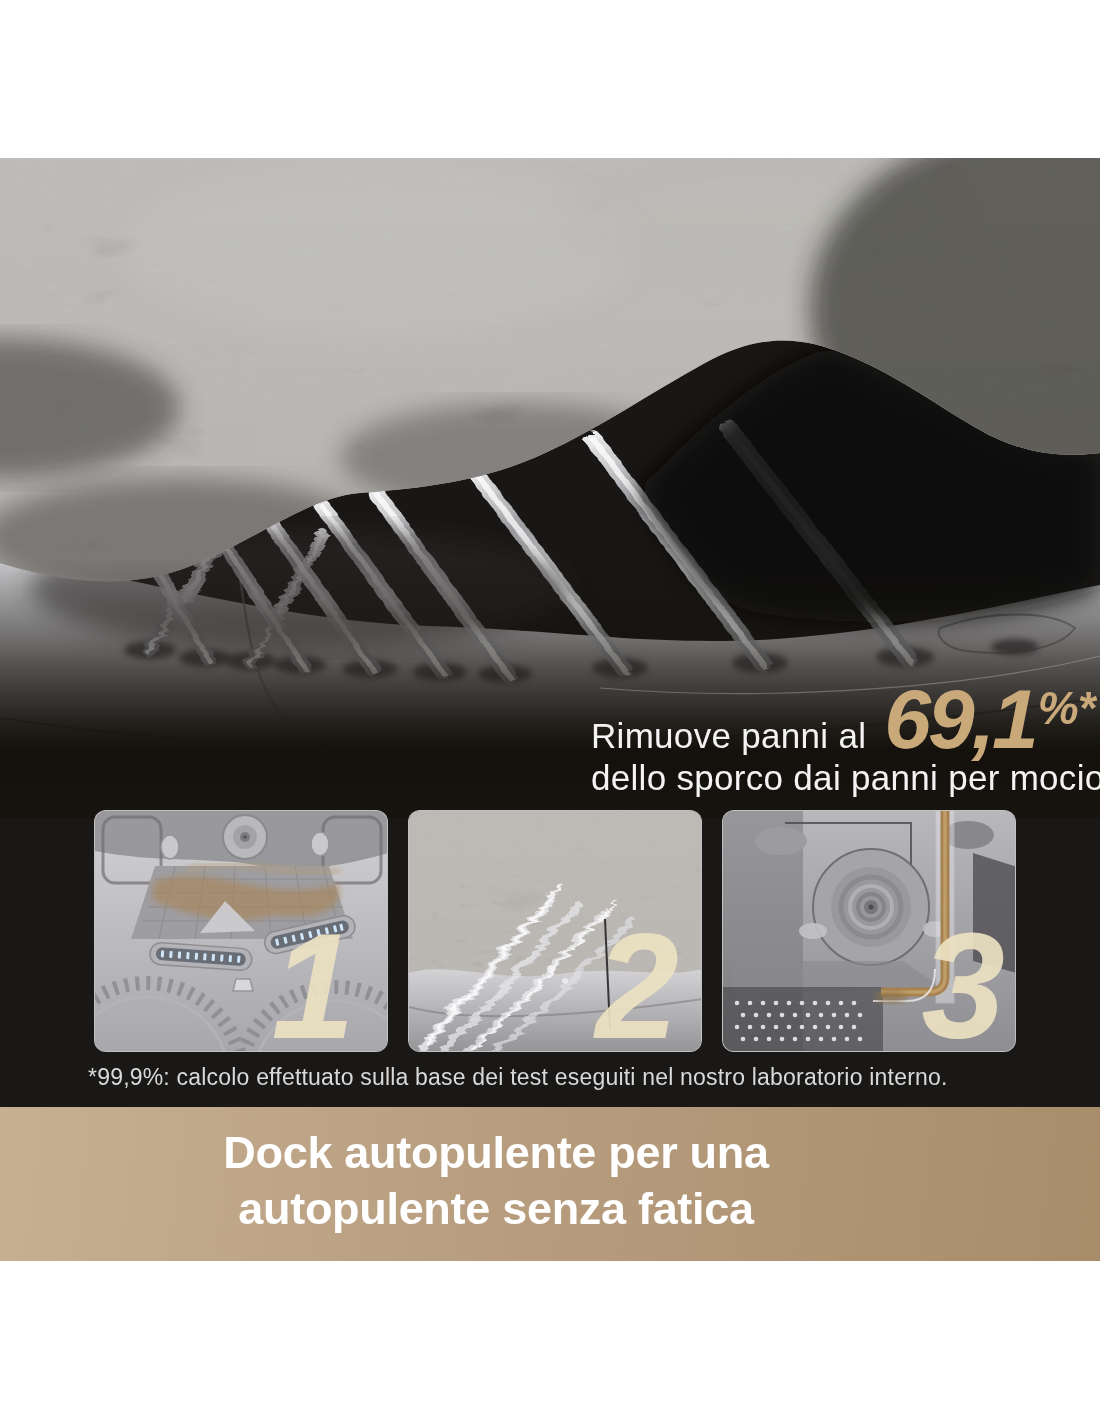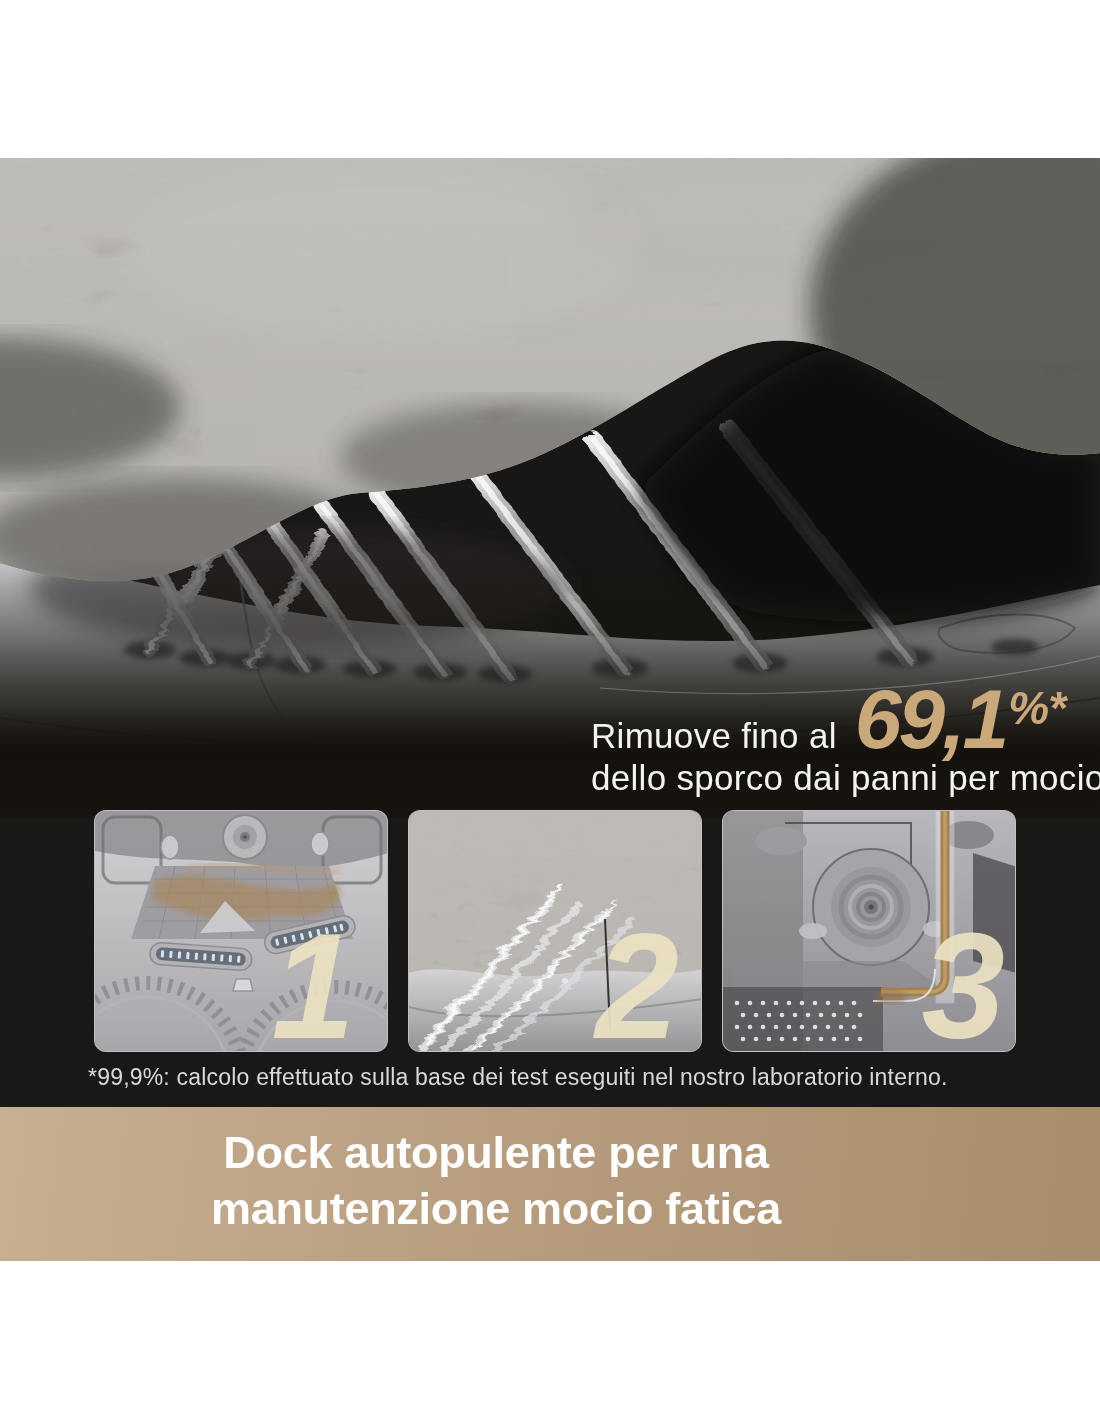--- a/index.html
+++ b/index.html
@@ -194,21 +194,21 @@
         <ellipse cx="760" cy="60" rx="200" ry="70" fill="#b5b4b2" opacity="0.22" filter="url(#soft12)"></ellipse>
         <ellipse cx="1030" cy="150" rx="220" ry="180" fill="#23211f" opacity="0.6" filter="url(#soft12)"></ellipse>
         <ellipse cx="900, " cy="250" rx="180" ry="70" fill="#2b2927" opacity="0.5" filter="url(#soft12)"></ellipse>
       </g>
 
       <rect x="0" y="400" width="1100" height="260" fill="url(#fadeGrad)"></rect>
       <path d="M600,530 C780,545 980,528 1100,498" stroke="#ffffff" stroke-width="1.2" fill="none" opacity="0.25"></path>
     </svg>
 
     <div class="claim-line1">
-      <span class="claim-prefix">Rimuove fino al</span>
+      <span class="claim-prefix">Rimuove panni al</span>
       <span class="claim-value">69,1</span>
       <span class="claim-unit">%*</span>
     </div>
     <div class="claim-line2">dello sporco dai panni per mocio</div>
 
     <div class="steps-row">
 
       <div class="step-card c1">
         <svg width="294" height="242" viewBox="0 0 294 242">
           <rect width="294" height="242" fill="url(#c1bg)"></rect>
@@ -375,18 +375,18 @@
         <span class="step-num">3</span>
       </div>
     </div>
 
     <div class="footnote">*99,9%: calcolo effettuato sulla base dei test eseguiti nel nostro laboratorio interno.</div>
   </div>
 
   <div class="banner">
     <div class="banner-text">
       <div>Dock autopulente per una</div>
-      <div>manutenzione mocio fatica</div>
+      <div>autopulente senza fatica</div>
     </div>
   </div>
 
   <div class="white-band-bottom"></div>
 </div>
 
 </body></html>

